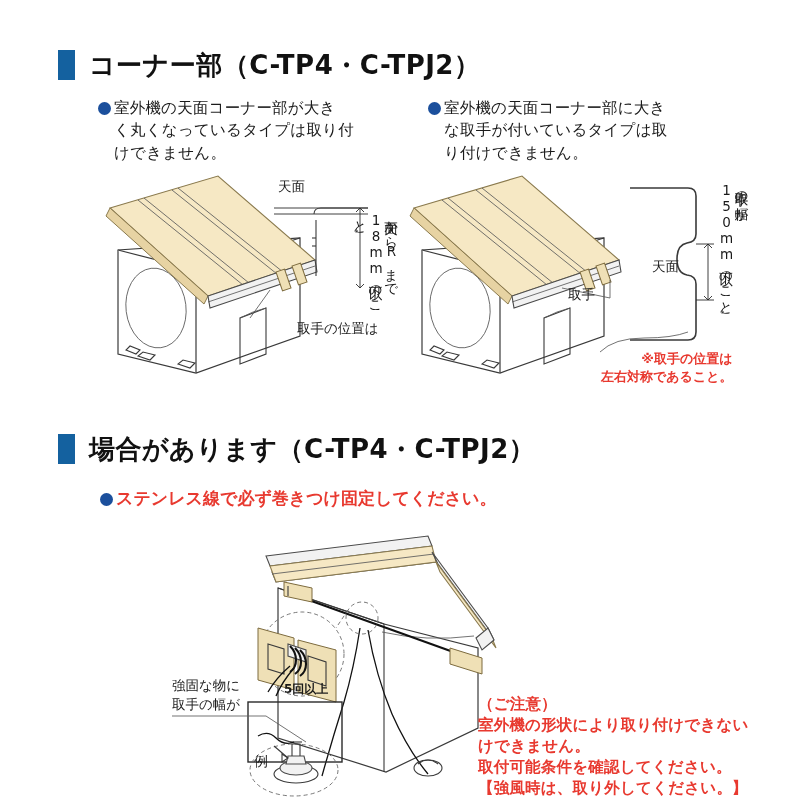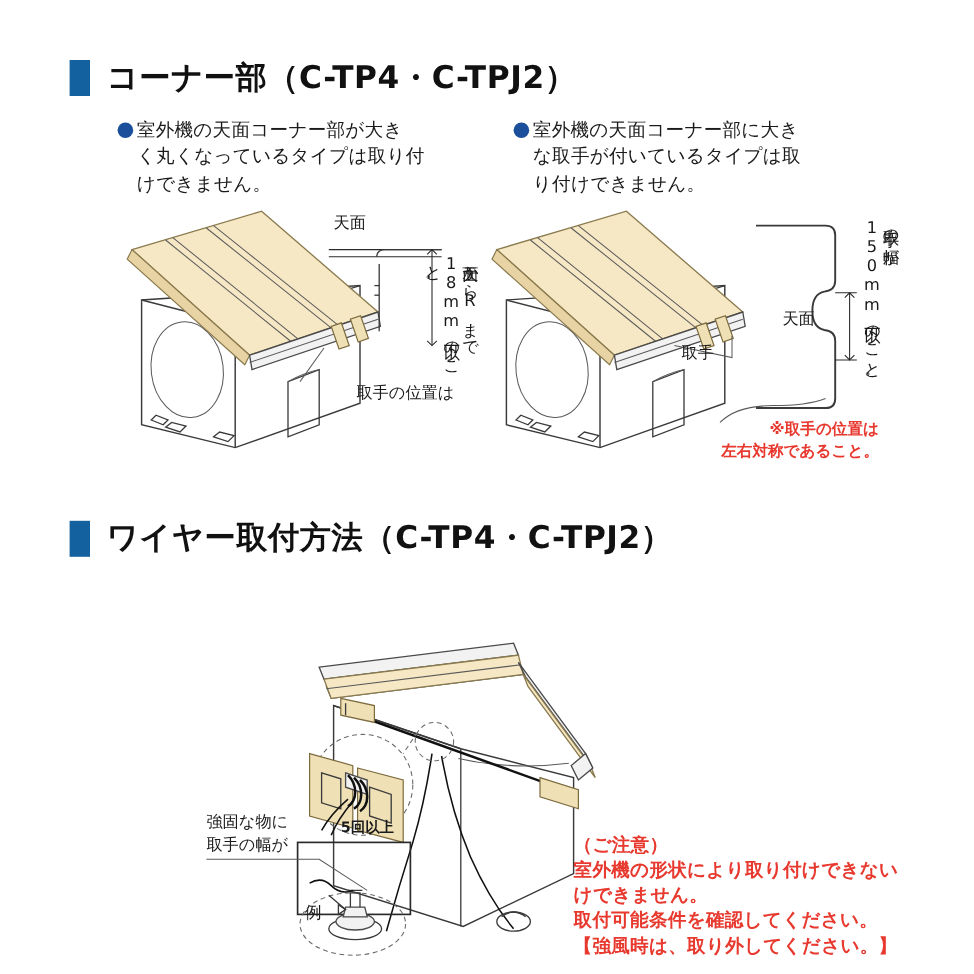--- a/index.html
+++ b/index.html
@@ -175,23 +175,27 @@
 
   <svg style="position:absolute;left:596px;top:330px;" width="110" height="30" viewBox="0 0 110 30">
     <path class="ln-thin" d="M4 22 q14 -14 44 -14 q28 0 44 -6"></path>
   </svg>
 
   <div class="lbl red" style="left:588px;top:350px;font-size:13px;line-height:1.35;text-align:right;">※取手の位置は
 　左右対称であること。</div>
 
   <div class="section-head" style="left:58px;top:434px;">
     <div class="head-marker"></div>
-    <div class="head-text">ワイヤー取付方法（C-TP4・C-TPJ2）</div>
-  </div>
-
+    <div class="head-text">場合があります（C-TP4・C-TPJ2）</div>
+  </div>
+
+  <div class="bullet-block" style="left:100px;top:486px;width:430px;">
+    <span class="dot" style="margin-top:7px;"></span>
+    <span class="bullet-text red">ステンレス線で必ず巻きつけ固定してください。</span>
+  </div>
 
   <svg style="position:absolute;left:232px;top:532px;" width="270" height="262" viewBox="0 0 270 262">
 
     <path class="roof" d="M36 26 L196 8 L258 92 L98 112 Z" opacity="0"></path>
     <path class="metal" d="M34 24 L196 4 L200 14 L38 34 Z"></path>
     <path class="metal" d="M40 40 L200 20 L204 30 L44 50 Z"></path>
     <path class="roof" d="M38 34 L200 14 L204 30 L44 50 Z"></path>
     <path class="ln-thin" d="M40 42 L202 22"></path>
 
     <path class="metal" d="M200 20 L256 96 L262 108 L206 32 Z"></path>

